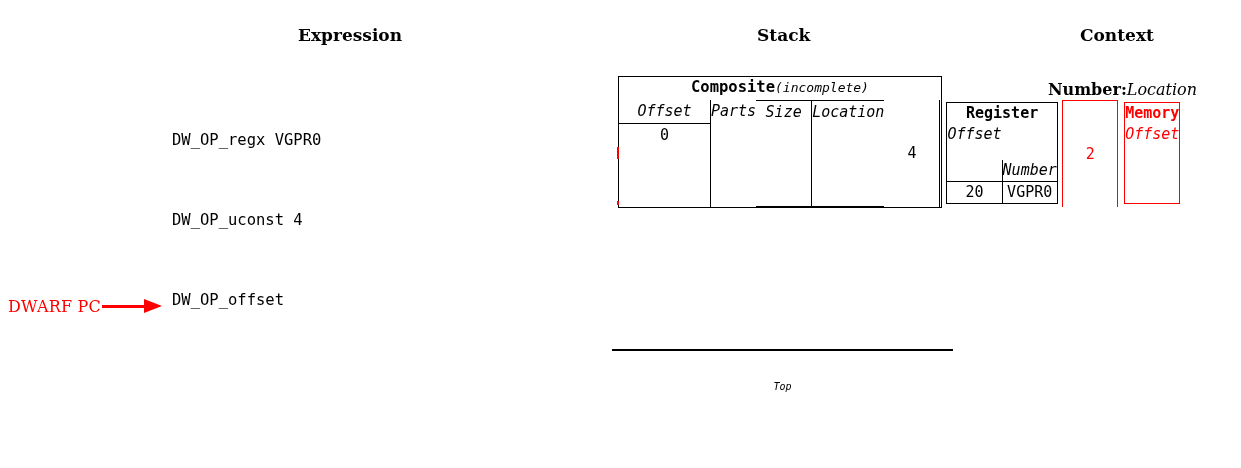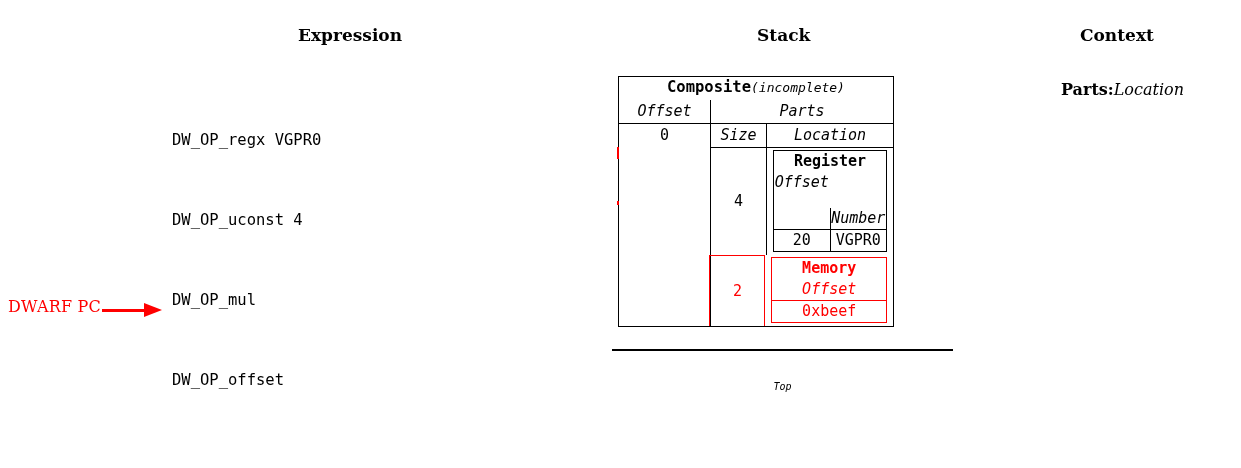--- a/index.html
+++ b/index.html
@@ -38,21 +38,21 @@
     white-space: pre;
   }
   #expression-list .op-line { height: 26.6px; }
 
   
   #dwarf-pc-marker {
     position: absolute;
     left: 8px;
     top: 297px;
     display: flex;
-    align-items: flex-end;
+    align-items: center;
     color: #ff0000;
   }
   #dwarf-pc-label {
     font-family: "DejaVu Serif", serif;
     font-size: 16px;
     white-space: nowrap;
     letter-spacing: 0.2px;
   }
   #dwarf-pc-arrow {
     position: relative;
@@ -74,21 +74,21 @@
     border-top: 7.5px solid transparent;
     border-bottom: 7.5px solid transparent;
     border-left: 18px solid #ff0000;
   }
 
   
   #stack-table {
     position: absolute;
     left: 618px;
     top: 76px;
-    width: 276px;
+    width: 324px;
     border: 1.6px solid #000;
     box-sizing: border-box;
     font-family: "DejaVu Sans Mono", monospace;
     font-size: 15px;
   }
 
   #composite-header {
     text-align: center;
     padding: 2px 0 3px 0;
     white-space: nowrap;
@@ -129,21 +129,21 @@
   }
   #offset-left-tick2 {
     position: absolute;
     left: -1.6px;
     top: 54px;
     width: 1.6px;
     height: 4px;
     background: #ff0000;
   }
 
-  #parts-col { flex: 1 1 auto; display: flex; flex-direction: column; }
+  #parts-col { flex: 1 1 auto; display: flex; flex-direction: row; }
   #parts-head {
     text-align: center;
     font-style: italic;
     padding: 2px 0 3px 0;
   }
   #parts-subhead {
     display: flex;
     border-top: 1.6px solid #000;
     border-bottom: 1.6px solid #000;
   }
@@ -261,21 +261,20 @@
 </head>
 <body>
 
 <div class="col-title" id="title-expression">Expression</div>
 <div class="col-title" id="title-stack">Stack</div>
 <div class="col-title" id="title-context">Context</div>
 
 <div id="expression-list">
   <div class="op-line">DW_OP_regx VGPR0</div>
   <div class="op-line">DW_OP_uconst 4</div>
-  <div class="op-line">DW_OP_mul</div>
   <div class="op-line">DW_OP_offset</div>
   
   
   
   
   
   
   
 </div>
 
@@ -326,31 +325,28 @@
       </div>
 
       <div class="part-row" id="part-row-memory">
         <div class="part-size">2</div>
         <div class="part-loc">
           <div class="loc-box">
             <div class="loc-kind">Memory</div>
             <div class="loc-fields">
               <div>Offset</div>
             </div>
-            <div class="loc-values">
-              <div>0xbeef</div>
-            </div>
           </div>
         </div>
       </div>
 
     </div>
   </div>
 </div>
 
 <div id="stack-bottom-rule"></div>
 <div id="stack-top-label">Top</div>
 
 <div id="context-block">
   <div>
-    <span class="key">Parts:</span><span class="val">Location</span>
+    <span class="key">Number:</span><span class="val">Location</span>
   </div>
 </div>
 
 </body></html>

